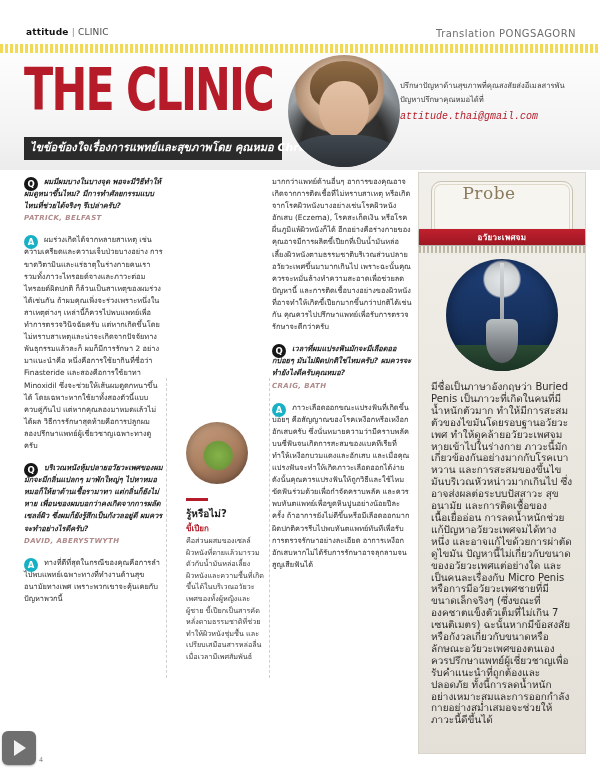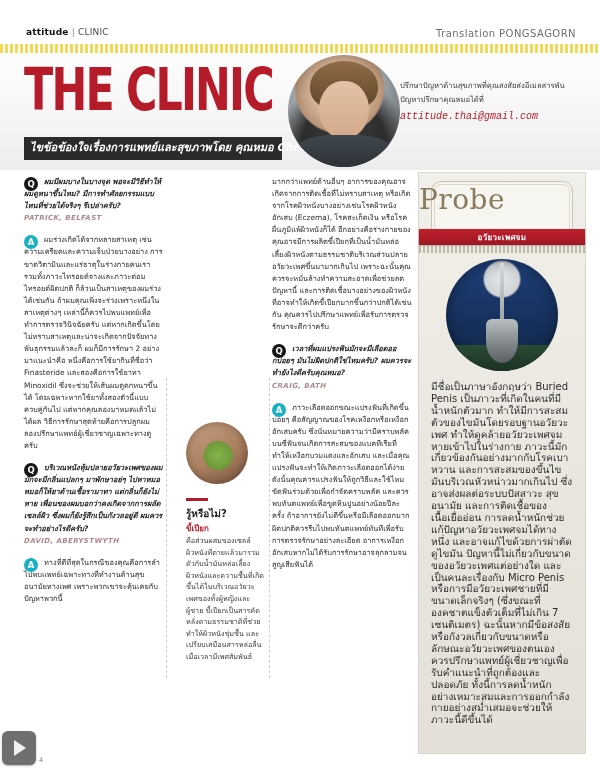--- a/index.html
+++ b/index.html
@@ -161,23 +161,23 @@
     border:1px solid #d9d5cb;
   }
   .probe-plaque{
     position:absolute;left:12px;top:8px;width:140px;height:56px;
     background:#f7f5f0;
     border:1px solid #c9c3b4;
     border-radius:10px 10px 4px 4px;
     box-shadow:inset 0 0 0 2px #f7f5f0, inset 0 0 0 3px #ded8c9;
   }
   .probe-title{
-    position:absolute;left:0;top:10px;width:140px;
+    position:absolute;left:0;top:10px;width:140px;text-align:center;
     font-family:"DejaVu Serif","Liberation Serif",serif;
-    font-size:28px;color:#8a7b5e;letter-spacing:.5px;
+    font-size:17px;color:#8a7b5e;letter-spacing:.5px;
   }
   .probe-ribbon{
     position:absolute;left:0;top:56px;width:166px;height:16px;
     background:linear-gradient(180deg,#c0202e 0%,#9d1722 100%);
     box-shadow:0 1px 2px rgba(0,0,0,.35);
   }
   .probe-ribbon span{
     display:block;text-align:center;color:#fff;
     font-size:8px;font-weight:bold;line-height:17px;letter-spacing:.3px;
   }
@@ -273,21 +273,21 @@
       <p class="byline">PATRICK, BELFAST</p>
     </div>
 
     <div class="qa">
       <div class="badge a">A</div>
       <p class="atext">ผมร่วงเกิดได้จากหลายสาเหตุ เช่น ความเครียดและความเจ็บป่วยบางอย่าง การขาดวิตามินและแร่ธาตุในร่างกายคนเรา รวมทั้งภาวะไทรอยด์จางและภาวะต่อมไทรอยด์ผิดปกติ ก็ล้วนเป็นสาเหตุของผมร่วงได้เช่นกัน ถ้าผมคุณเพิ่งจะร่วงเพราะหนึ่งในสาเหตุต่างๆ เหล่านี้ก็ควรไปพบแพทย์เพื่อทำการตรวจวินิจฉัยครับ แต่หากเกิดขึ้นโดยไม่ทราบสาเหตุและน่าจะเกิดจากปัจจัยทางพันธุกรรมแล้วละก็ ผมก็มีการรักษา 2 อย่างมาแนะนำคือ หนึ่งคือการใช้ยากินที่ชื่อว่า Finasteride และสองคือการใช้ยาทา Minoxidil ซึ่งจะช่วยให้เส้นผมดูดกหนาขึ้นได้ โดยเฉพาะหากใช้ยาทั้งสองตัวนี้แบบควบคู่กันไป แต่หากคุณลองมาหมดแล้วไม่ได้ผล วิธีการรักษาสุดท้ายคือการปลูกผม ลองปรึกษาแพทย์ผู้เชี่ยวชาญเฉพาะทางดูครับ</p>
     </div>
 
     <div class="qa">
       <div class="badge q">Q</div>
-      <p class="qtext">บริเวณหนังหุ้มปลายอวัยวะเพศของผมมักจะมีกลิ่นแปลกๆ มาพักษาอย่ๆ ไปหาหมอ หมอก็ให้ยาต้านเชื้อรามาทา แต่กลิ่นก็ยังไม่หาย เพื่อนของผมบอกว่าคงเกิดจากการผลัดเซลล์ผิว ซึ่งผมก็ยังรู้สึกเป็นกังวลอยู่ดี ผมควรจะทำอย่างไรดีครับ?</p>
+      <p class="qtext">บริเวณหนังหุ้มปลายอวัยวะเพศของผมมักจะมีกลิ่นแปลกๆ มาพักใหญ่ๆ ไปหาหมอ หมอก็ให้ยาต้านเชื้อรามาทา แต่กลิ่นก็ยังไม่หาย เพื่อนของผมบอกว่าคงเกิดจากการผลัดเซลล์ผิว ซึ่งผมก็ยังรู้สึกเป็นกังวลอยู่ดี ผมควรจะทำอย่างไรดีครับ?</p>
       <p class="byline">DAVID, ABERYSTWYTH</p>
     </div>
 
     <div class="qa">
       <div class="badge a">A</div>
       <p class="atext">ทางที่ดีที่สุดในกรณีของคุณคือการลำไปพบแพทย์เฉพาะทางที่ทำงานด้านสุขอนามัยทางเพศ เพราะพวกเขาจะคุ้นเคยกับปัญหาพวกนี้</p>
     </div>
 
   </div>
 

